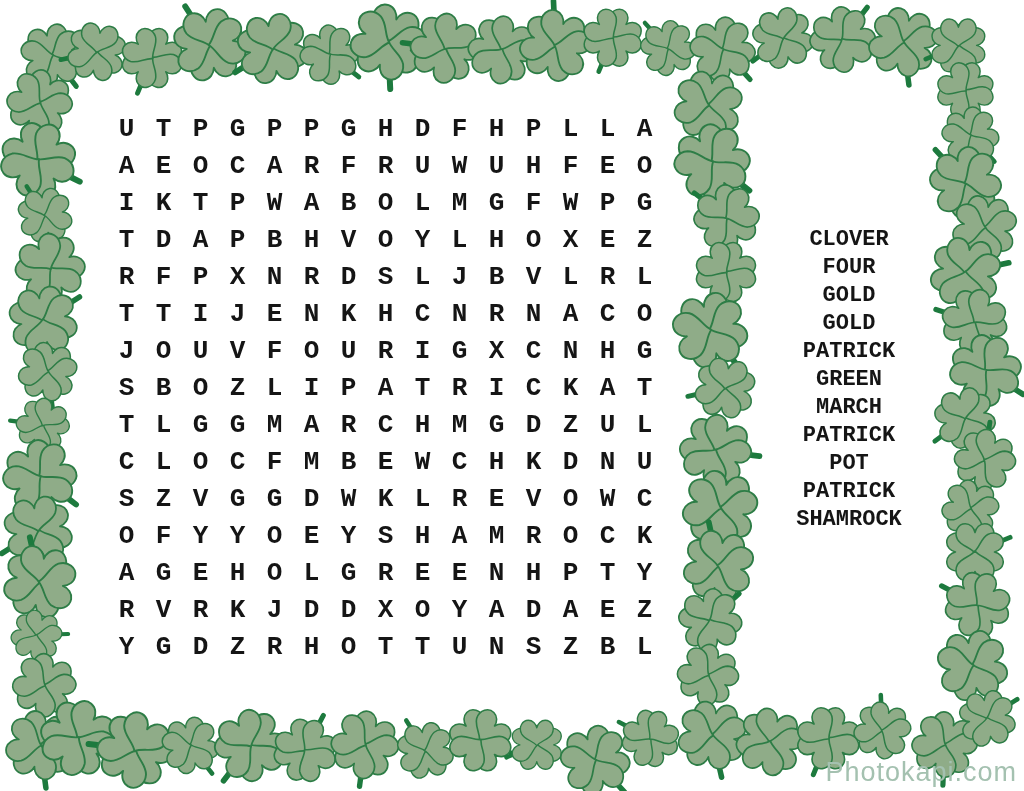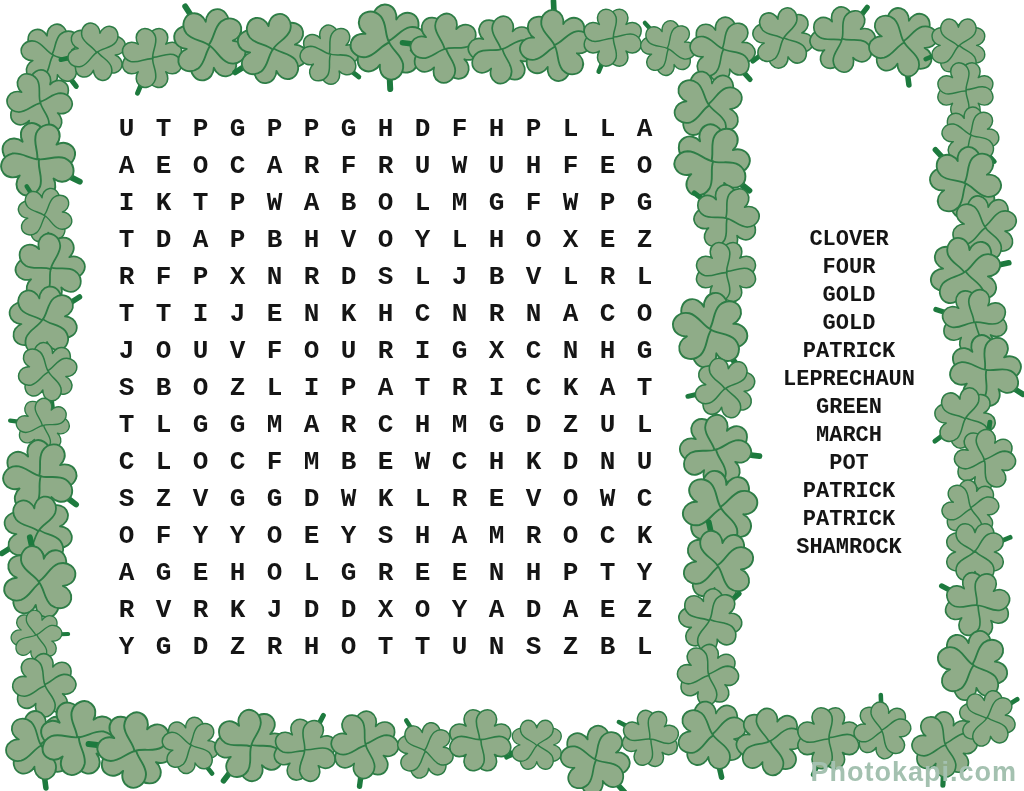--- a/index.html
+++ b/index.html
@@ -28,21 +28,21 @@
   }
   #word-list{
     position:absolute;left:769px;top:226px;width:160px;text-align:center;
   }
   .word{
     font-family:"Liberation Mono",monospace;font-weight:bold;font-size:22px;
     line-height:28px;color:var(--letter);white-space:nowrap;
   }
   .watermark{
     position:absolute;right:7px;top:757px;
-    font-family:"Liberation Sans",sans-serif;font-size:27px;font-weight:700;
+    font-family:"Liberation Sans",sans-serif;font-size:27px;font-weight:400;
     letter-spacing:1px;color:var(--watermark);z-index:5;
   }
 </style>
 </head>
 <body>
 
 <svg width="0" height="0" style="position:absolute" aria-hidden="true">
   <defs>
     <g id="clover-shape">
       <path d="M2,2 C6,12 8,20 15,36" fill="none" stroke="var(--clover-stem)" stroke-width="5" stroke-linecap="round"></path>
@@ -499,22 +499,21 @@
     <span class="cell">B</span>
     <span class="cell">L</span>
   </div>
 
 <div id="word-list">
     <div class="word">CLOVER</div>
     <div class="word">FOUR</div>
     <div class="word">GOLD</div>
     <div class="word">GOLD</div>
     <div class="word">PATRICK</div>
-    <div class="word">LEPRECHAUN</div>
     <div class="word">GREEN</div>
     <div class="word">MARCH</div>
+    <div class="word">PATRICK</div>
     <div class="word">POT</div>
-    <div class="word">PATRICK</div>
     <div class="word">PATRICK</div>
     <div class="word">SHAMROCK</div>
   </div>
 
 <div class="watermark">Photokapi.com</div>
 
 </body></html>

